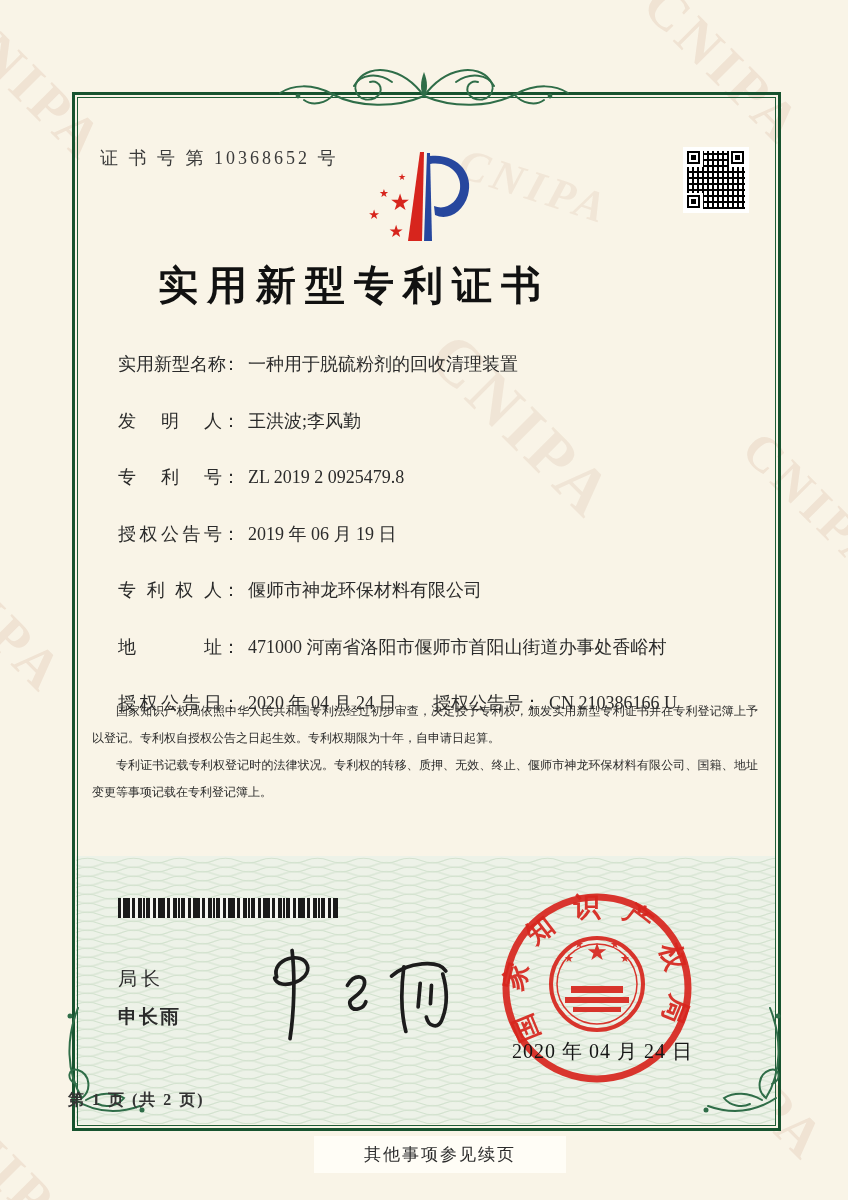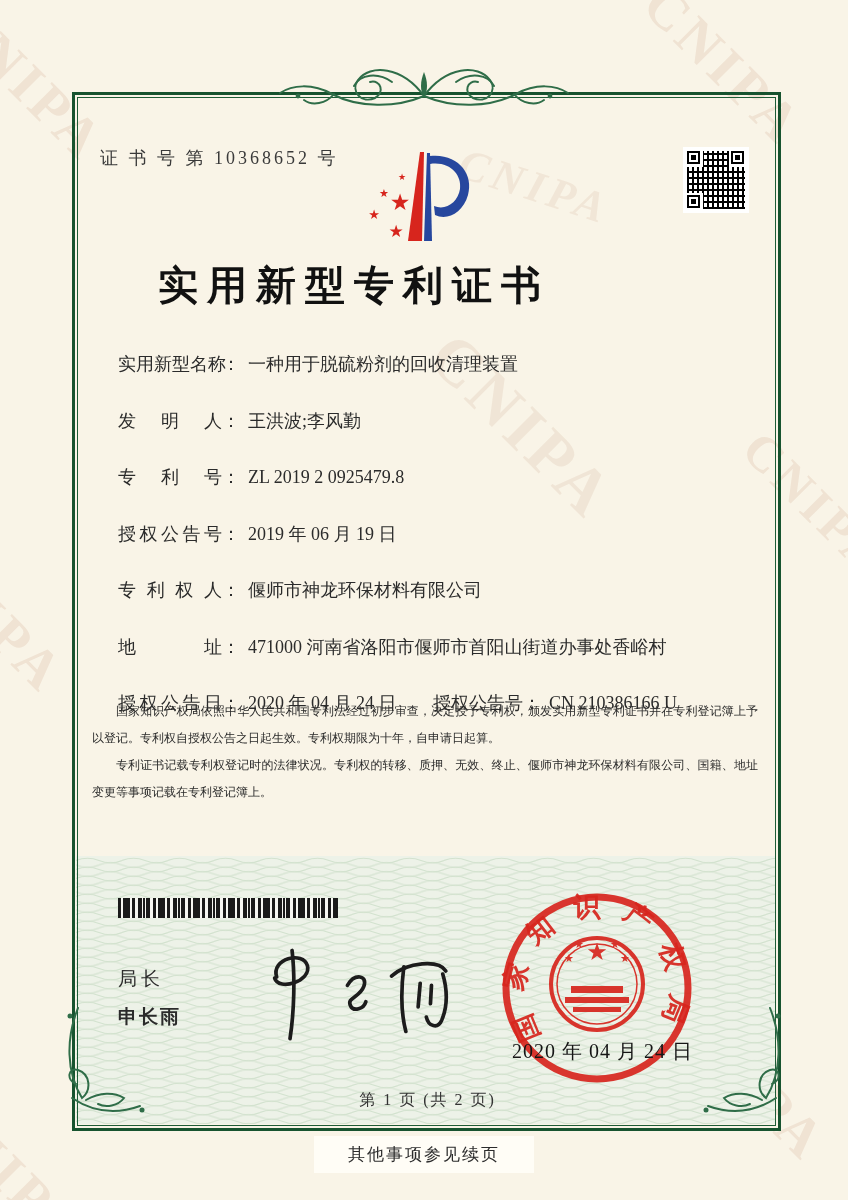--- a/index.html
+++ b/index.html
@@ -72,24 +72,24 @@
   }
   
   .comm-label{position:absolute; left:118px; top:966px; font-size:19px; letter-spacing:4px; z-index:4;}
   .comm-name{position:absolute; left:118px; top:1004px; font-size:19px; letter-spacing:2px; z-index:4;font-weight:bold;}
   .signature{position:absolute; left:248px; top:944px; z-index:5;}
   
   .seal{position:absolute; left:497px; top:888px; z-index:5;}
   .seal-date{position:absolute; left:512px; top:1038px; width:176px; text-align:center;
     font-size:20px; color:#151515; letter-spacing:1px; z-index:6; white-space:nowrap;}
   
-  .page-info{position:absolute; left:76px; top:1090px; width:703px; text-align:center;
-    font-size:16px; letter-spacing:2px; color:#333; z-index:4;}
+  .page-info{position:absolute; left:68px; top:1090px; width:703px; text-align:left;
+    font-size:16px; letter-spacing:2px; color:#333; z-index:4;font-weight:bold;}
   .cont-note{position:absolute; left:314px; top:1136px; width:220px; text-align:center;
-    background:#fffdf6; padding:7px 0; font-size:17px; letter-spacing:2px; z-index:4;}
+    background:#fffdf6; padding:7px 16px; font-size:17px; letter-spacing:2px; z-index:4;}
 </style>
 </head>
 <body>
 
 <div class="page">
 
   <span class="wm wm1">CNIPA</span>
   <span class="wm wm2">CNIPA</span>
   <span class="wm wm3">CNIPA</span>
   <span class="wm wm4">CNIPA</span>

